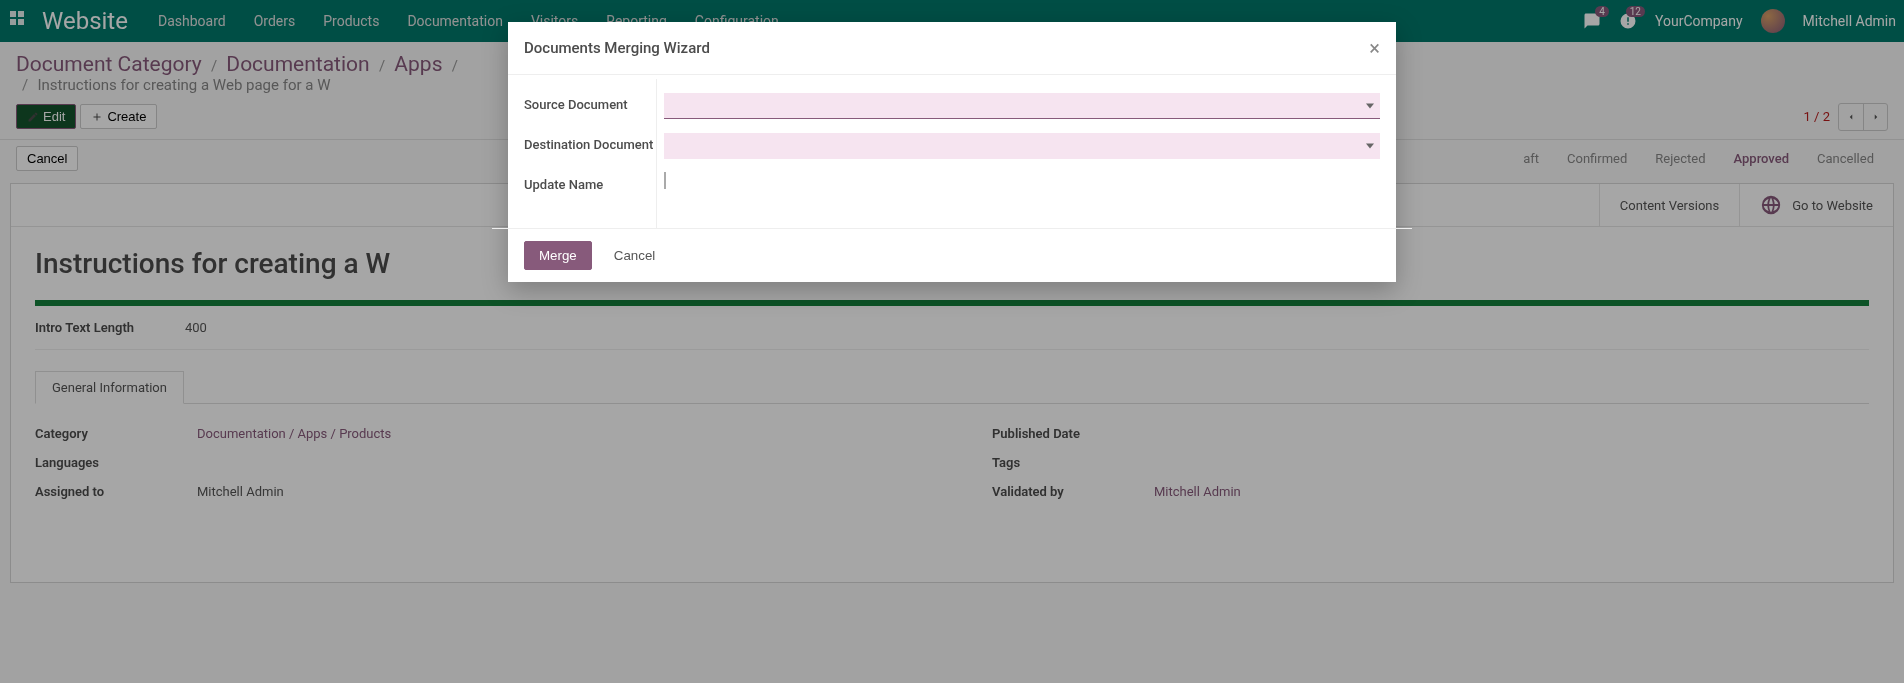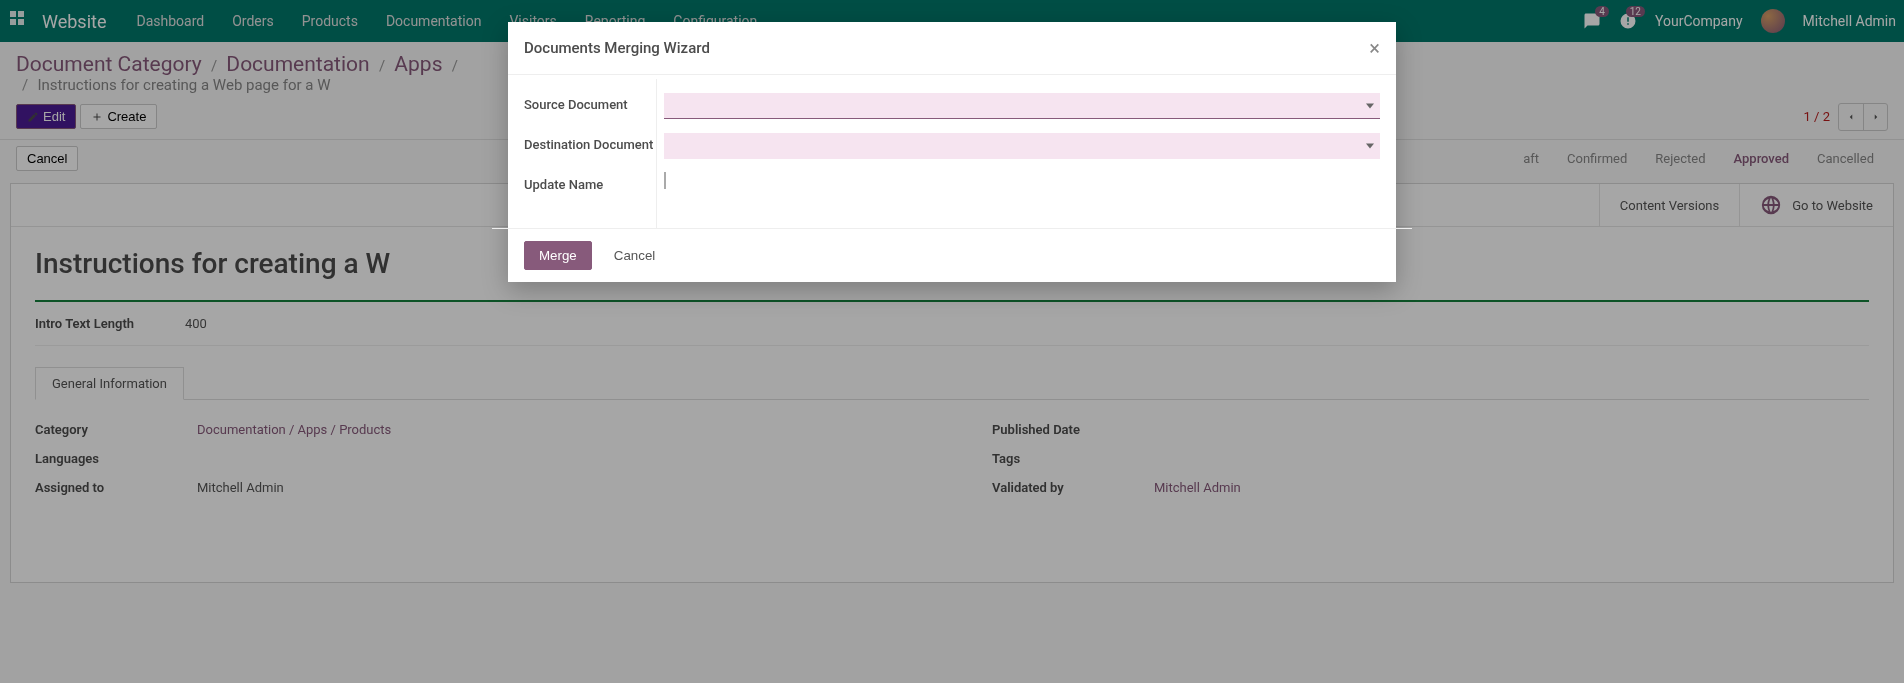--- a/index.html
+++ b/index.html
@@ -24,21 +24,21 @@
   padding: 0 8px;
 }
 .apps-icon {
   width: 24px; height: 24px;
   display: inline-flex;
   align-items: center;
   justify-content: center;
 }
 .apps-icon svg { fill: #fff; opacity: 0.9; }
 .brand {
-  font-size: 18px;
+  font-size: 24px;
   margin-left: 10px;
   margin-right: 30px;
 }
 .nav-items { display: flex; gap: 28px; }
 .nav-item { color: #e0e0e0; cursor: pointer; font-size: 14px; }
 .topbar-right {
   margin-left: auto;
   display: flex;
   align-items: center;
   gap: 18px;
@@ -85,21 +85,21 @@
   align-items: center;
   padding: 4px 10px;
   border: 1px solid #ccc;
   background: #fff;
   cursor: pointer;
   font-size: 13px;
   border-radius: 2px;
   margin-right: 4px;
 }
 .btn-primary {
-  background: #4c1d95;
+  background: #14532d;
   border-color: #875A7B;
   color: #fff;
   justify-content: space-between;
 }
 .btn-primary svg { fill: #fff; margin-right: 4px; }
 .btn svg { width: 12px; height: 12px; fill: #4c4c4c; margin-right: 4px; }
 
 .pager {
   position: absolute;
   right: 16px;
@@ -168,21 +168,21 @@
   font-size: 28px;
   color: #4c4c4c;
   font-weight: 500;
   margin-bottom: 20px;
 }
 .field-row {
   display: flex;
   border-bottom: 0;
   margin-bottom: 6px;
 }
-.intro-row { border-top: 2px solid #15803d; border-bottom: 1px solid #eee; padding: 10px 0; margin-bottom: 20px;}
+.intro-row { border-top: 6px solid #15803d; border-bottom: 1px solid #eee; padding: 10px 0; margin-bottom: 20px;}
 .field-label {
   width: 150px;
   font-weight: 600;
   color: #4c4c4c;
   font-size: 13px;
   padding: 4px 0;
 }
 .field-val { padding: 4px 0; font-size: 13px; color: #555; }
 .field-val.link { color: #875A7B; cursor: pointer; }
 

